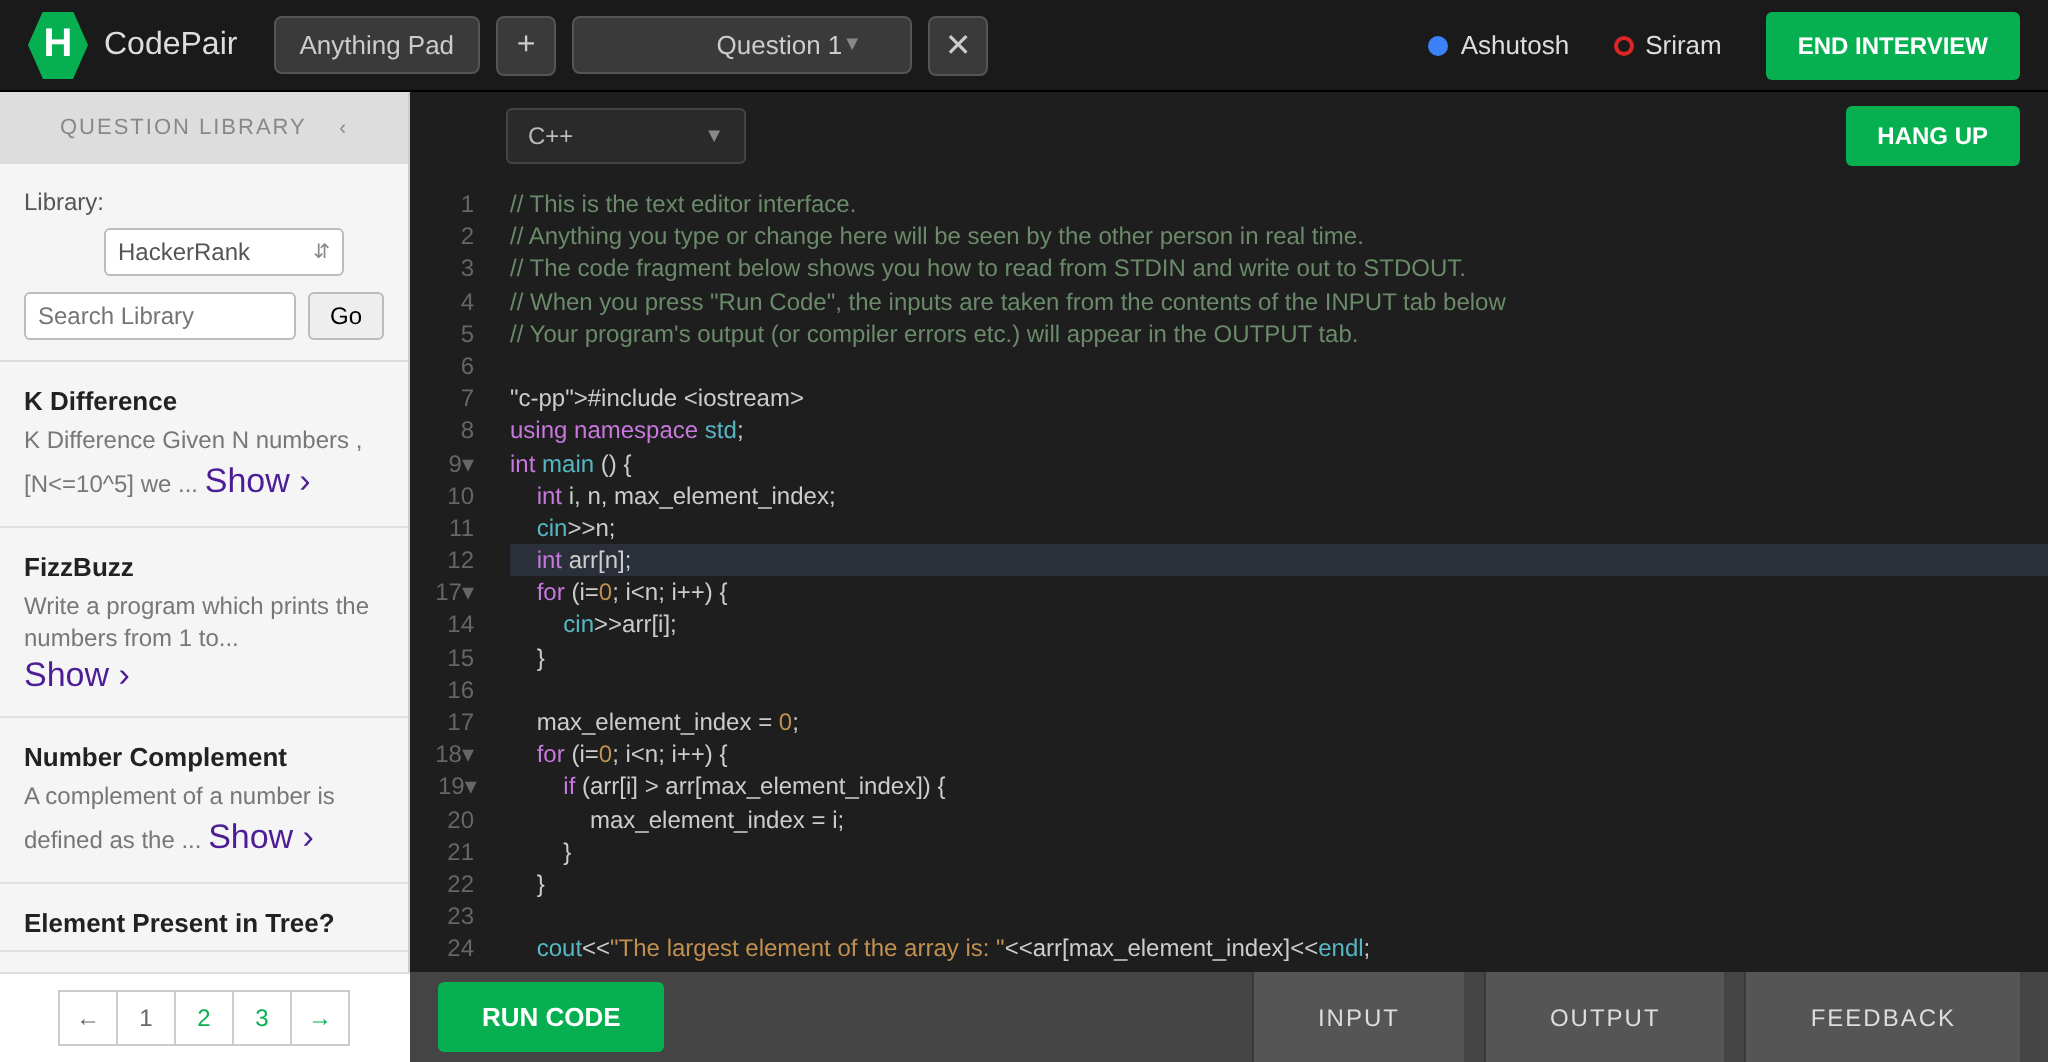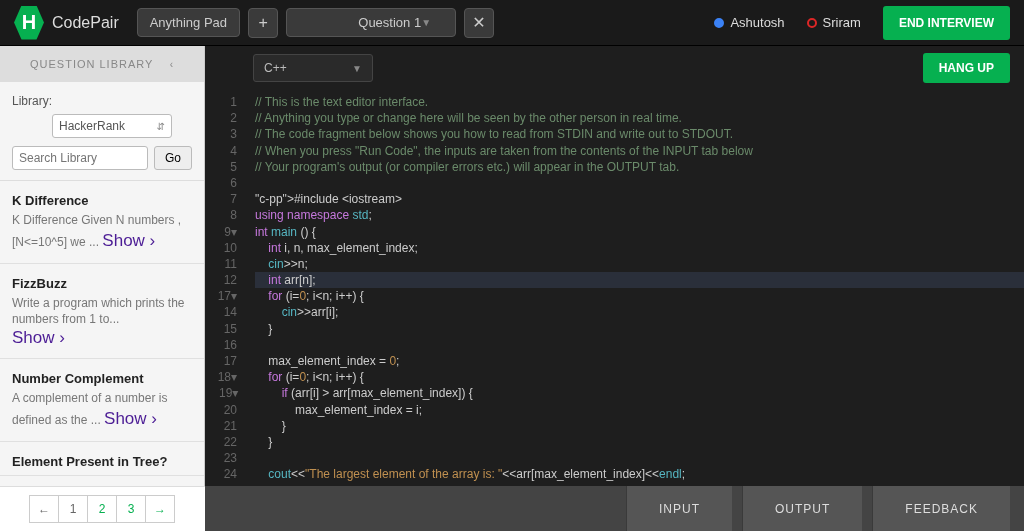--- a/index.html
+++ b/index.html
@@ -152,20 +152,21 @@
           <div>23</div>
           <div>24</div>
           <div>25</div>
         </div>
       <div class="code" id="code"><div class="line"><span class="c-cm">// This is the text editor interface.</span></div><div class="line"><span class="c-cm">// Anything you type or change here will be seen by the other person in real time.</span></div><div class="line"><span class="c-cm">// The code fragment below shows you how to read from STDIN and write out to STDOUT.</span></div><div class="line"><span class="c-cm">// When you press "Run Code", the inputs are taken from the contents of the INPUT tab below</span></div><div class="line"><span class="c-cm">// Your program's output (or compiler errors etc.) will appear in the OUTPUT tab.</span></div><div class="line">&nbsp;</div><div class="line"><span class="&lt;span">"c-pp"</span>&gt;#include &lt;iostream&gt;</div><div class="line"><span class="c-kw">using</span> <span class="c-kw">namespace</span> <span class="c-ty">std</span>;</div><div class="line"><span class="c-kw">int</span> <span class="c-ty">main</span> () {</div><div class="line">    <span class="c-kw">int</span> i, n, max_element_index;</div><div class="line">    <span class="c-ty">cin</span>&gt;&gt;n;</div><div class="line hl-line">    <span class="c-kw">int</span> arr[n];</div><div class="line">    <span class="c-kw">for</span> (i=<span class="c-nm">0</span>; i&lt;n; i++) {</div><div class="line">        <span class="c-ty">cin</span>&gt;&gt;arr[i];</div><div class="line">    }</div><div class="line">&nbsp;</div><div class="line">    max_element_index = <span class="c-nm">0</span>;</div><div class="line">    <span class="c-kw">for</span> (i=<span class="c-nm">0</span>; i&lt;n; i++) {</div><div class="line">        <span class="c-kw">if</span> (arr[i] &gt; arr[max_element_index]) {</div><div class="line">            max_element_index = i;</div><div class="line">        }</div><div class="line">    }</div><div class="line">&nbsp;</div><div class="line">    <span class="c-ty">cout</span>&lt;&lt;<span class="c-st">"The largest element of the array is: "</span>&lt;&lt;arr[max_element_index]&lt;&lt;<span class="c-ty">endl</span>;</div><div class="line">&nbsp;</div></div>
     </div>
   </div>
 </div>
 
 <div class="bottom-bar">
+  <button class="run-btn">RUN CODE</button>
   <div class="bb-spacer"></div>
   <button class="bb-btn">INPUT</button>
   <button class="bb-btn">OUTPUT</button>
   <button class="bb-btn">FEEDBACK</button>
 </div>
 
 <div class="page-nav">
   <button>←</button>
   <button>1</button>
   <button class="active">2</button>

